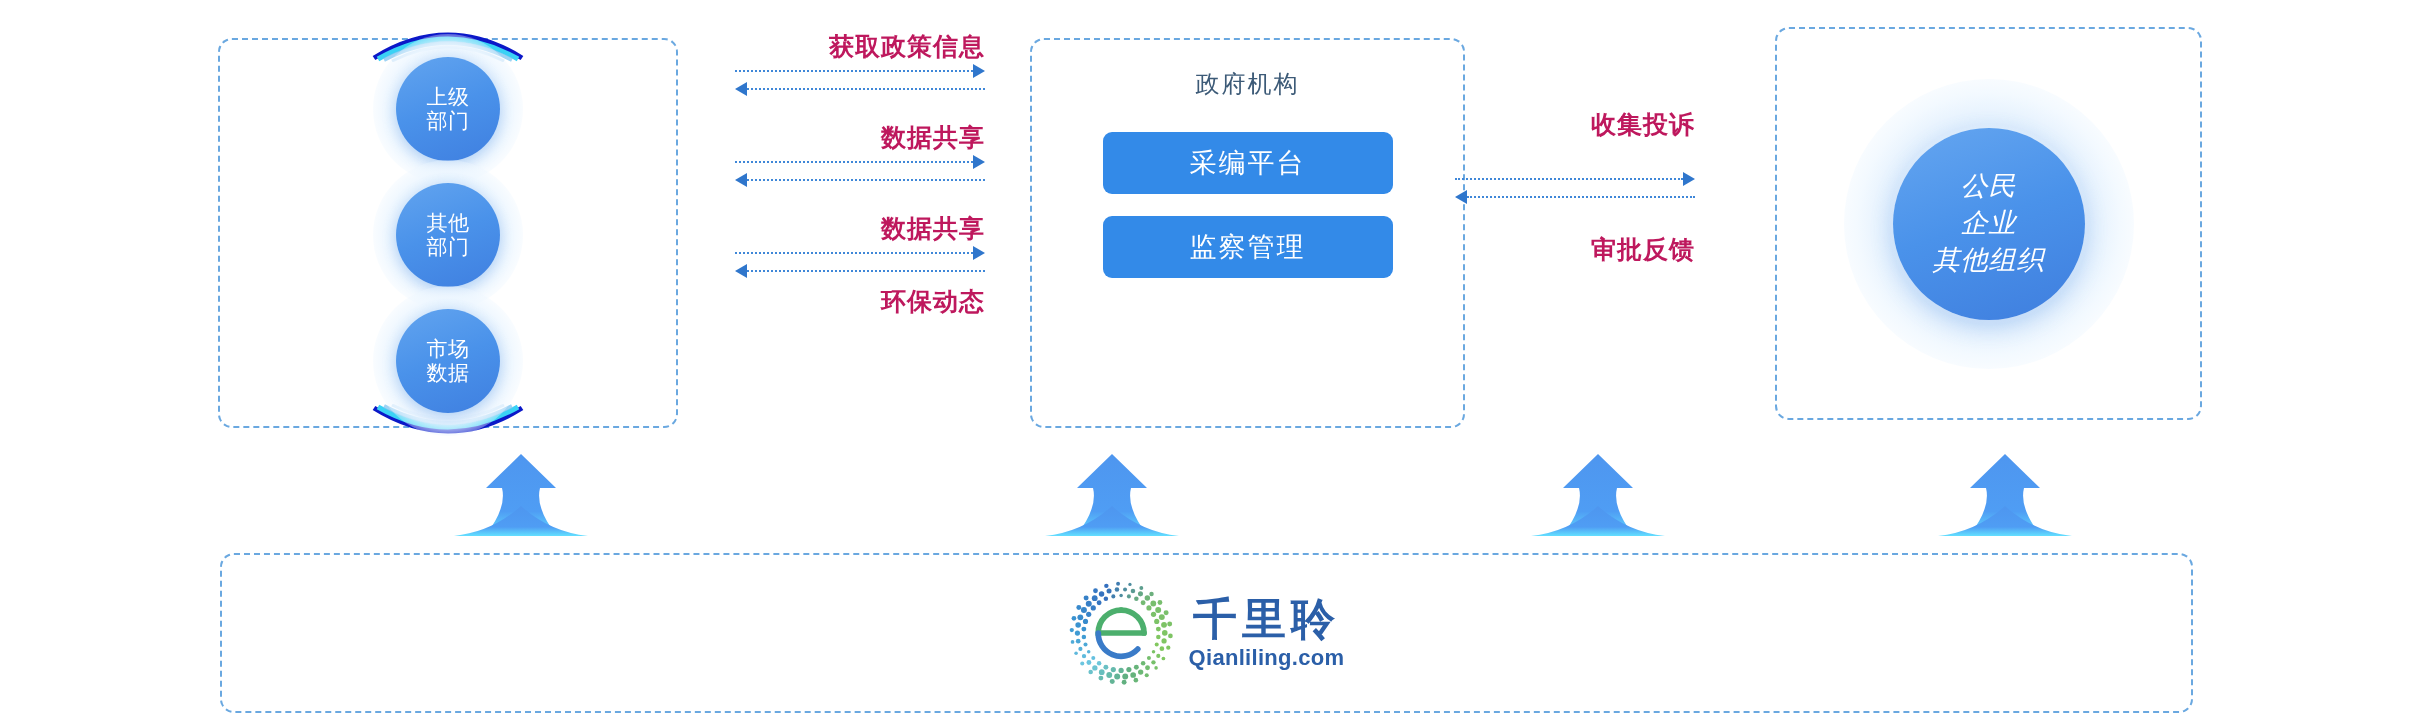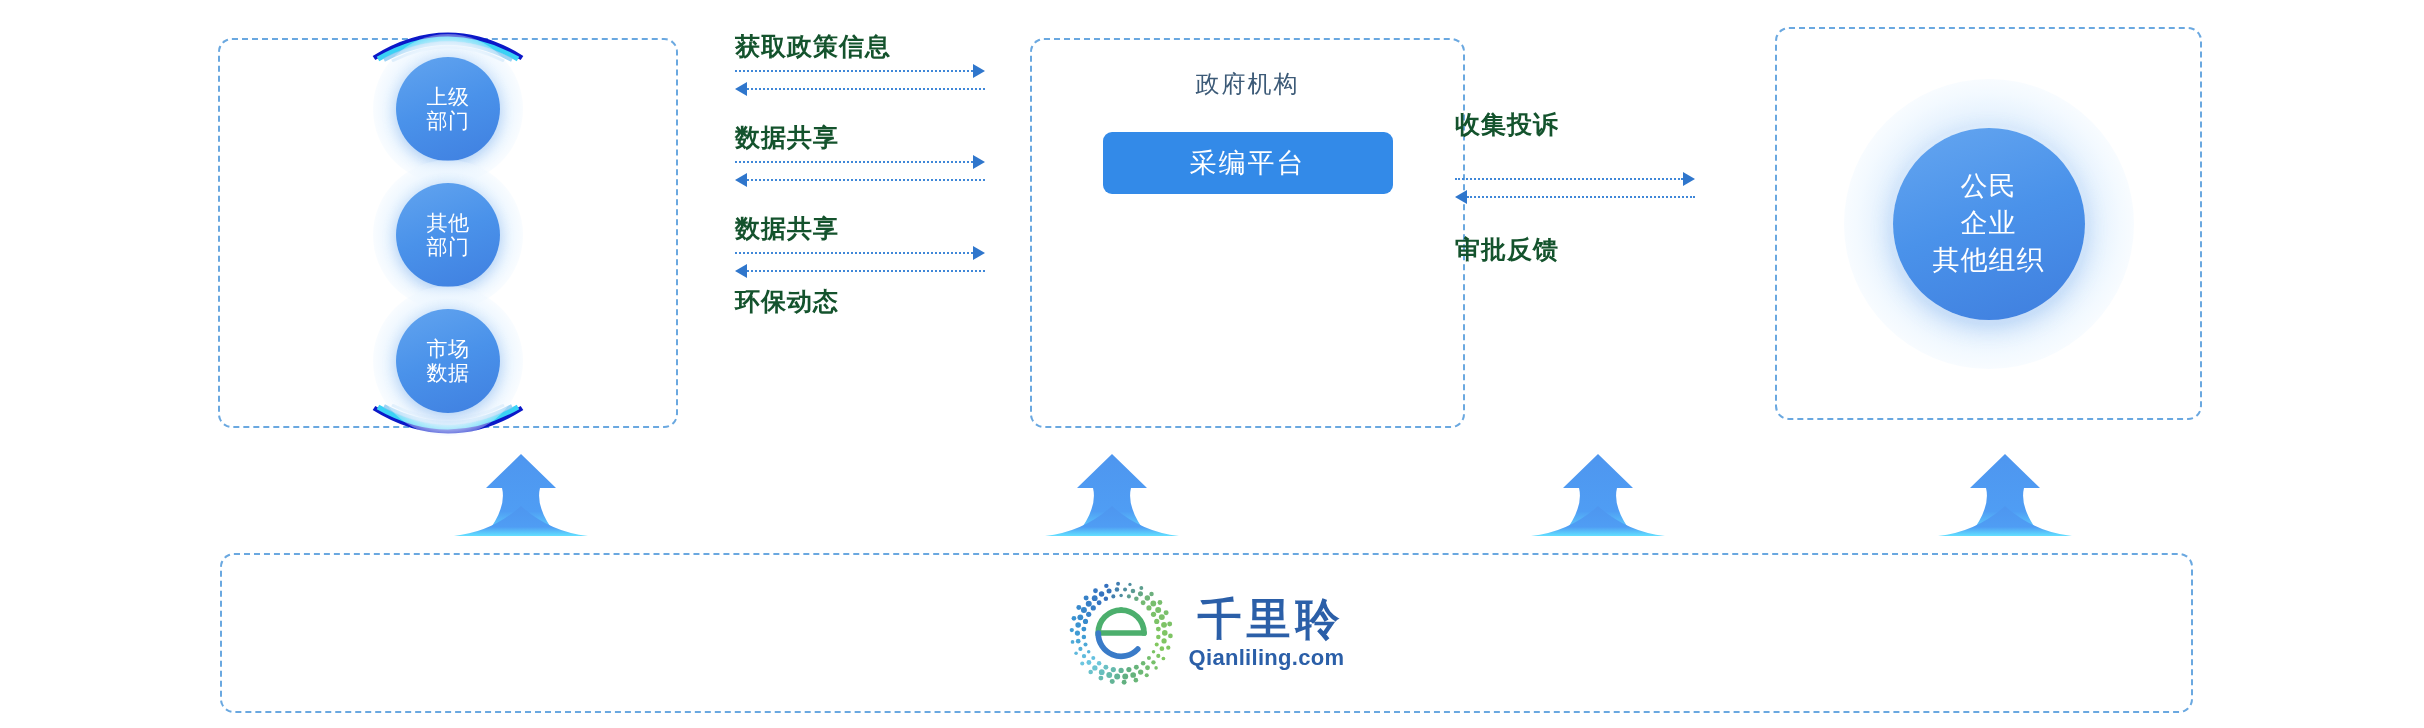--- a/index.html
+++ b/index.html
@@ -106,24 +106,24 @@
   
   .relcol {
     position: absolute;
     display: flex;
     flex-direction: column;
   }
   #relcol-left  { left: 735px;  top: 30px;  width: 250px; }
   #relcol-right { left: 1455px; top: 108px; width: 240px; }
 
   .rel-label {
-    color: #14532d;
+    color: #be185d;
     font-size: 25px;
     font-weight: 700;
-    text-align: left;
+    text-align: right;
     letter-spacing: 1px;
     white-space: nowrap;
   }
   .rel-arrows {
     position: relative;
     height: 34px;
     width: 100%;
   }
   .rel-line {
     position: absolute;
@@ -233,20 +233,21 @@
     box-shadow: 0 6px 22px rgba(79,143,226,0.32);
     color: #ffffff;
     display: flex;
     flex-direction: column;
     align-items: center;
     justify-content: center;
     font-size: 27px;
     line-height: 1.38;
     text-align: center;
     letter-spacing: 1px;
+    font-style: italic;
   }
 
   
   .up-arrow {
     position: absolute;
     width: 138px;
     height: 88px;
     top: 452px;
     transform: translateX(-50%);
   }
@@ -264,21 +265,21 @@
     top: 50%;
     transform: translate(-50%, -50%);
     display: flex;
     align-items: center;
     gap: 16px;
   }
   #logo-mark { width: 104px; height: 104px; display: block; }
   #logo-text {
     display: flex;
     flex-direction: column;
-    align-items: flex-end;
+    align-items: center;
     justify-content: center;
   }
   #logo-cn {
     color: #2b5fa8;
     font-size: 44px;
     font-weight: 700;
     letter-spacing: 5px;
     line-height: 1.08;
   }
   #logo-en {
@@ -381,20 +382,21 @@
     </div>
   </div>
 
   <div class="rel-label" style="margin-top:6px">环保动态</div>
 </div>
 
 <div class="panel" id="panel-gov">
   <div id="panel-gov-title">政府机构</div>
   <div class="gov-list">
     <div class="gov-item">采编平台</div>
+    <div class="gov-item">监察管理</div>
   </div>
 </div>
 
 <div class="relcol" id="relcol-right">
   <div class="rel-label">收集投诉</div>
 
   <div class="rel-arrows" style="margin-top:30px">
     <div class="rel-line to-right">
       <span class="rel-dash"></span>
       <span class="rel-head right"></span>

